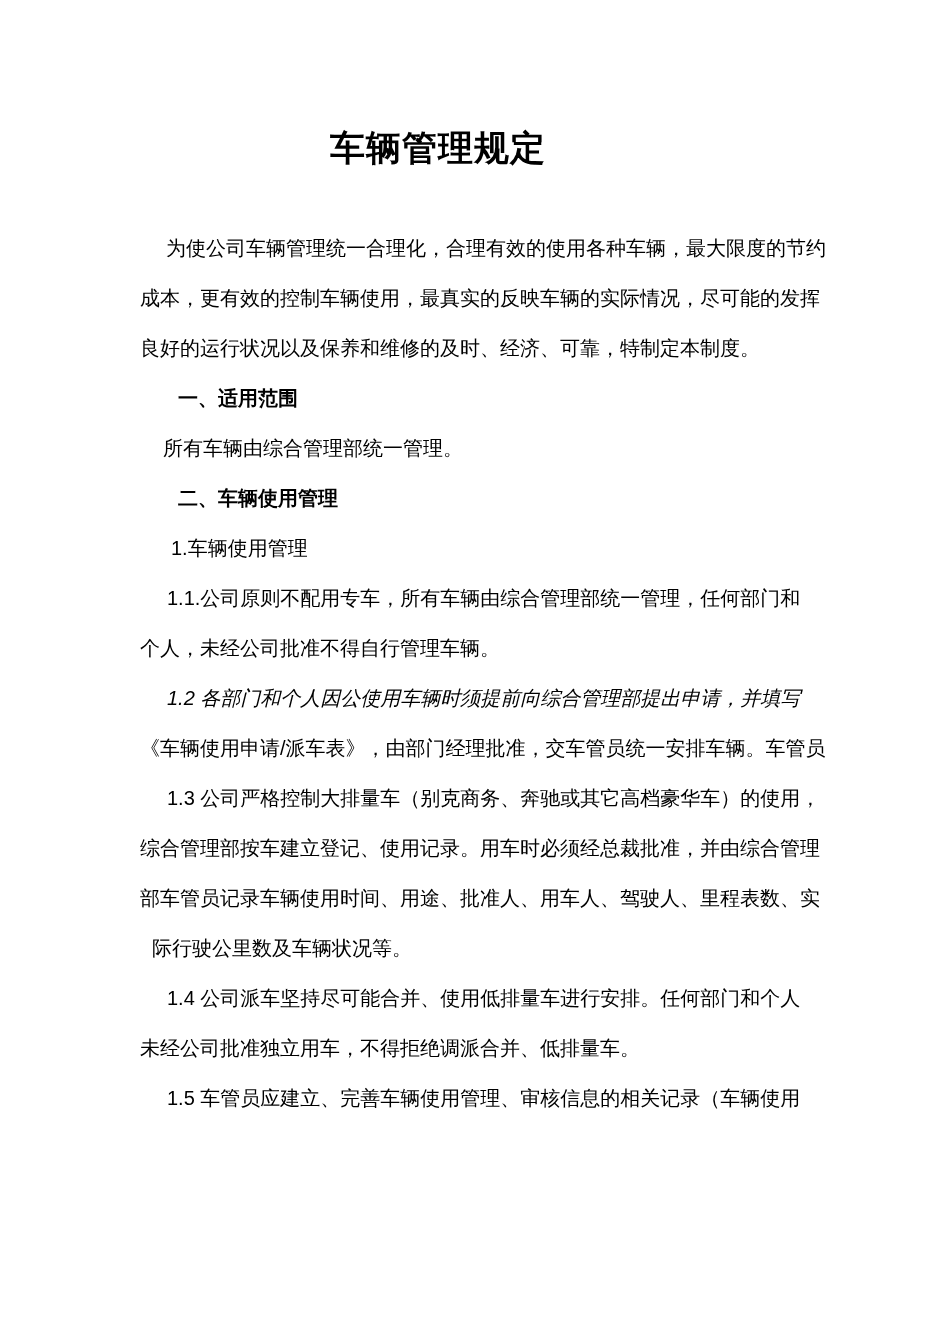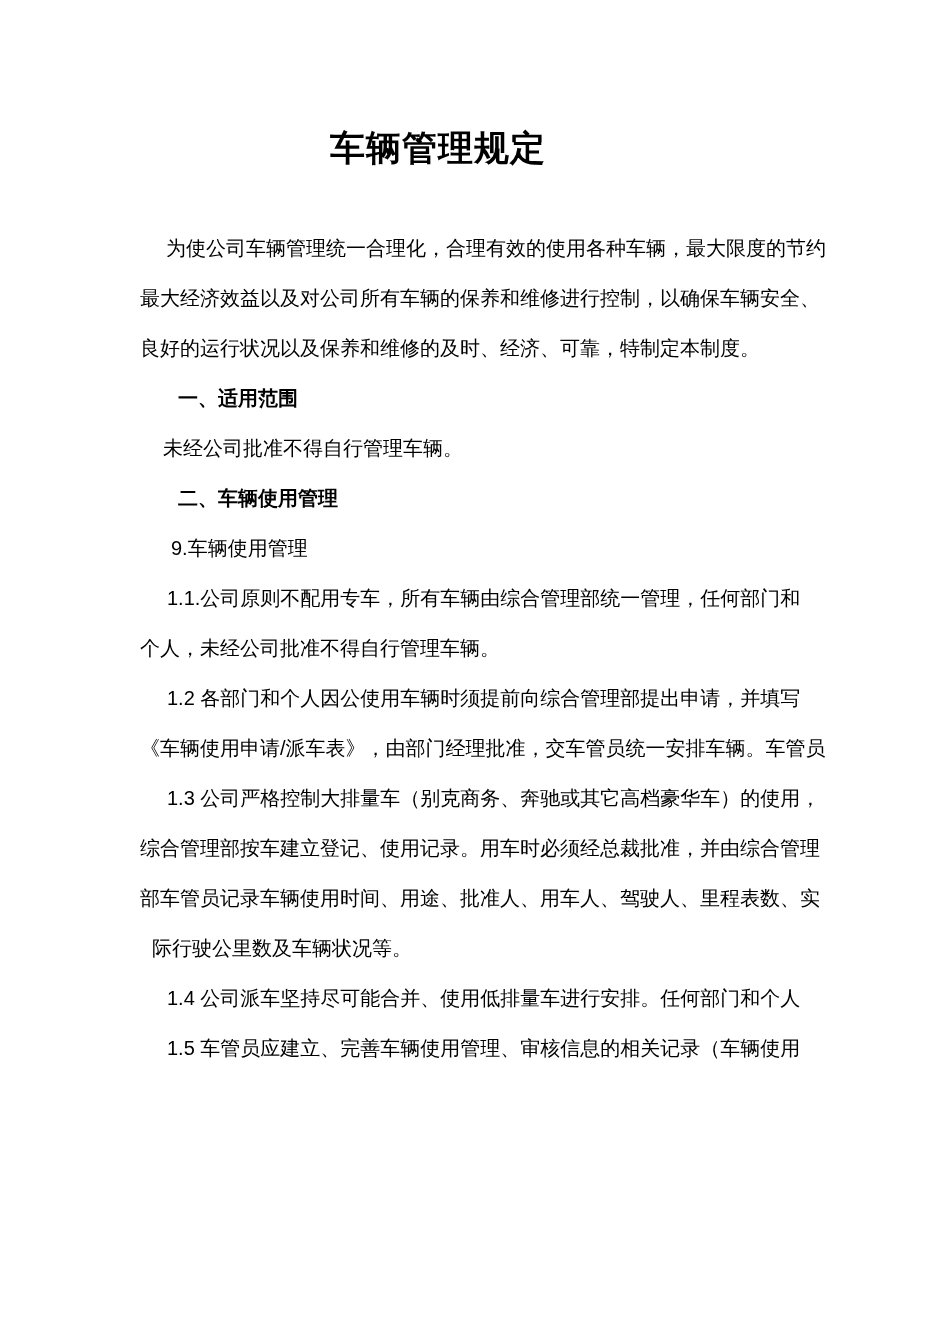--- a/index.html
+++ b/index.html
@@ -42,30 +42,31 @@
     font-weight: 700;
   }
 </style>
 </head>
 <body>
 
 <div class="page">
   <h1 class="doc-title">车辆管理规定</h1>
   <div class="doc-body">
       <div class="line" style="padding-left: 26px;">为使公司车辆管理统一合理化，合理有效的使用各种车辆，最大限度的节约</div>
-      <div class="line" style="padding-left: 0px;">最大经济效益以及对公司所有车辆的保养和维修进行控制，以确保车辆安全、</div>
+      <div class="line" style="padding-left: 0px;">成本，更有效的控制车辆使用，最真实的反映车辆的实际情况，尽可能的发挥</div>
       <div class="line" style="padding-left: 0px;">良好的运行状况以及保养和维修的及时、经济、可靠，特制定本制度。</div>
       <div class="line bold" style="padding-left: 38px;">一、适用范围</div>
-      <div class="line" style="padding-left: 23px;">未经公司批准不得自行管理车辆。</div>
+      <div class="line" style="padding-left: 23px;">所有车辆由综合管理部统一管理。</div>
       <div class="line bold" style="padding-left: 38px;">二、车辆使用管理</div>
-      <div class="line" style="padding-left: 31px;">9.车辆使用管理</div>
+      <div class="line" style="padding-left: 31px;">1.车辆使用管理</div>
       <div class="line" style="padding-left: 27px;">1.1.公司原则不配用专车，所有车辆由综合管理部统一管理，任何部门和</div>
       <div class="line" style="padding-left: 0px;">个人，未经公司批准不得自行管理车辆。</div>
-      <div class="line" style="padding-left: 27px;">1.2 各部门和个人因公使用车辆时须提前向综合管理部提出申请，并填写</div>
+      <div class="line" style="padding-left: 27px; font-style: italic;">1.2 各部门和个人因公使用车辆时须提前向综合管理部提出申请，并填写</div>
       <div class="line" style="padding-left: 0px;">《车辆使用申请/派车表》，由部门经理批准，交车管员统一安排车辆。车管员</div>
       <div class="line" style="padding-left: 27px;">1.3 公司严格控制大排量车（别克商务、奔驰或其它高档豪华车）的使用，</div>
       <div class="line" style="padding-left: 0px;">综合管理部按车建立登记、使用记录。用车时必须经总裁批准，并由综合管理</div>
       <div class="line" style="padding-left: 0px;">部车管员记录车辆使用时间、用途、批准人、用车人、驾驶人、里程表数、实</div>
       <div class="line" style="padding-left: 0px; margin-left: 12px;">际行驶公里数及车辆状况等。</div>
       <div class="line" style="padding-left: 27px; text-align: center;">1.4 公司派车坚持尽可能合并、使用低排量车进行安排。任何部门和个人</div>
+      <div class="line" style="padding-left: 0px;">未经公司批准独立用车，不得拒绝调派合并、低排量车。</div>
       <div class="line" style="padding-left: 27px;">1.5 车管员应建立、完善车辆使用管理、审核信息的相关记录（车辆使用</div>
     </div>
 </div>
 
 </body></html>

